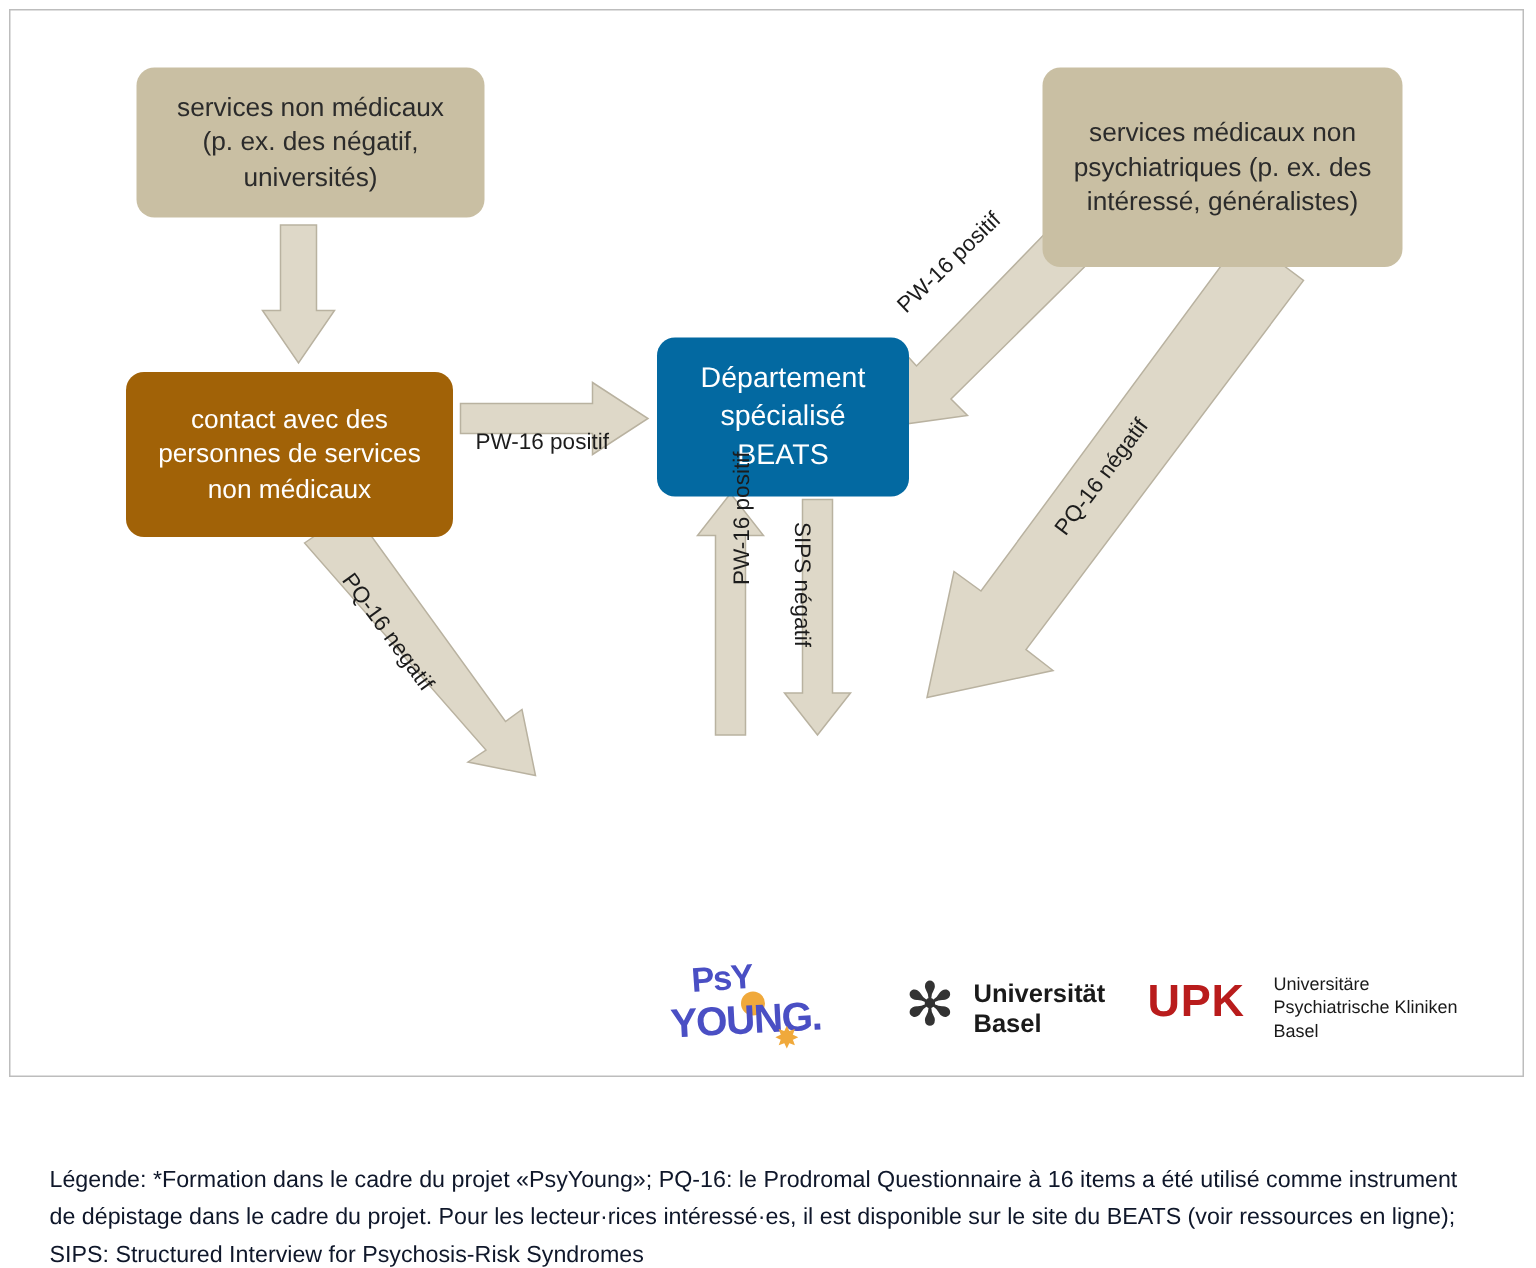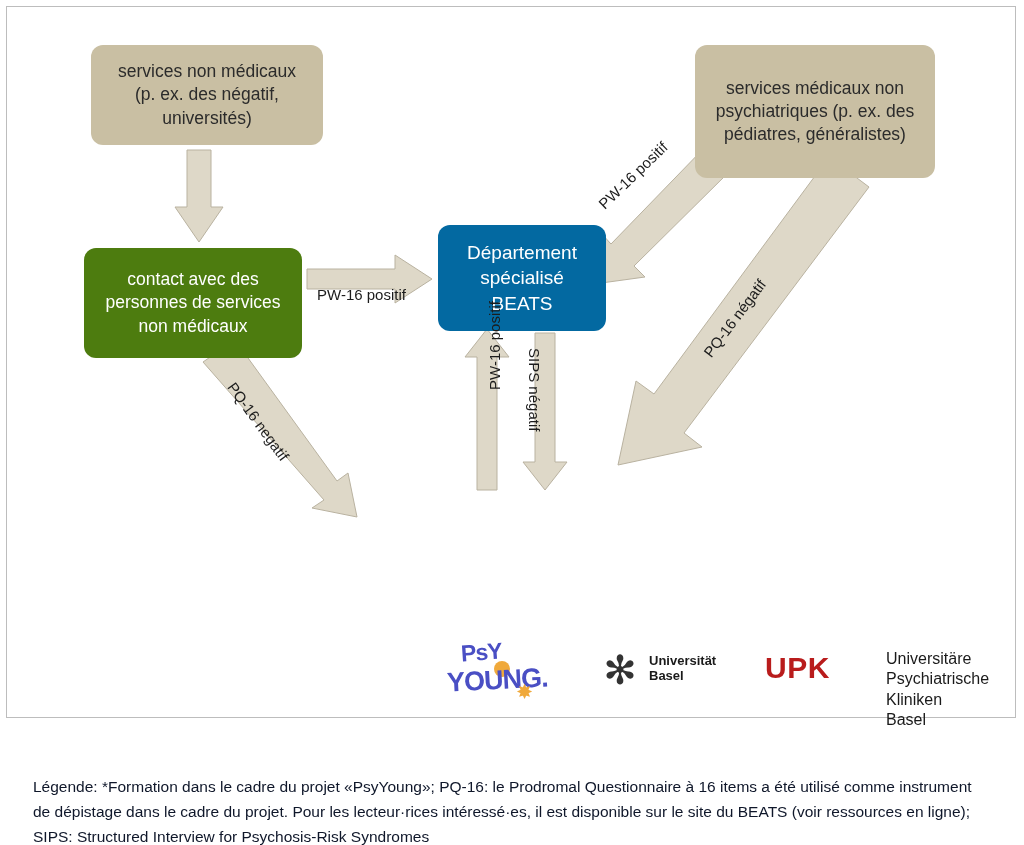--- a/index.html
+++ b/index.html
@@ -50,21 +50,21 @@
     line-height: 1.32;
     padding: 6px 10px;
   }
   .box span { display: block; width: 100%; }
   .box-light {
     background: #c9bfa3;
     color: #2b2b2b;
     font-size: 17.5px;
   }
   .box-olive {
-    background: #4d7c0f;
+    background: #a16207;
     color: #ffffff;
     font-size: 17.5px;
   }
   .box-dark {
     background: #0369a1;
     color: #ffffff;
     font-size: 19px;
   }
 
   #box-non-medical { left: 84px;  top: 38px;  width: 232px; height: 100px; }
@@ -151,21 +151,21 @@
     left: 0px; top: 4px;
     width: 42px; height: 42px;
     color: #333;
     font-size: 40px;
     line-height: 42px;
     text-align: center;
   }
   .unibas-text {
     position: absolute;
     left: 50px; top: 8px;
-    font-size: 13px;
+    font-size: 17px;
     font-weight: bold;
     color: #1a1a1a;
     line-height: 1.18;
   }
 
   .logo-upk {
     position: absolute;
     left: 318px; top: 10px;
     width: 210px; height: 52px;
   }
@@ -173,24 +173,23 @@
     position: absolute;
     left: 0px; top: 4px;
     font-size: 30px;
     font-weight: bold;
     color: #b91c1c;
     letter-spacing: 0.5px;
   }
   .upk-text {
     position: absolute;
     left: 84px; top: 2px;
-    font-size: 16px;
+    font-size: 12px;
     color: #1a1a1a;
     line-height: 1.28;
-    margin-left: 37px;
   }
 
   
   .caption {
     position: absolute;
     left: 33px;
     top: 774px;
     width: 950px;
     font-size: 15.5px;
     color: #0f172a;
@@ -226,21 +225,21 @@
           <span>services non médicaux</span>
           <span>(p. ex. des négatif,</span>
           <span>universités)</span>
         </span>
       </div>
 
       <div class="box box-light" id="box-medical-non-psy">
         <span>
           <span>services médicaux non</span>
           <span>psychiatriques (p. ex. des</span>
-          <span>pédiatres, généralistes)</span>
+          <span>intéressé, généralistes)</span>
         </span>
       </div>
 
       <div class="box box-olive" id="box-contact">
         <span>
           <span>contact avec des</span>
           <span>personnes de services</span>
           <span>non médicaux</span>
         </span>
       </div>

